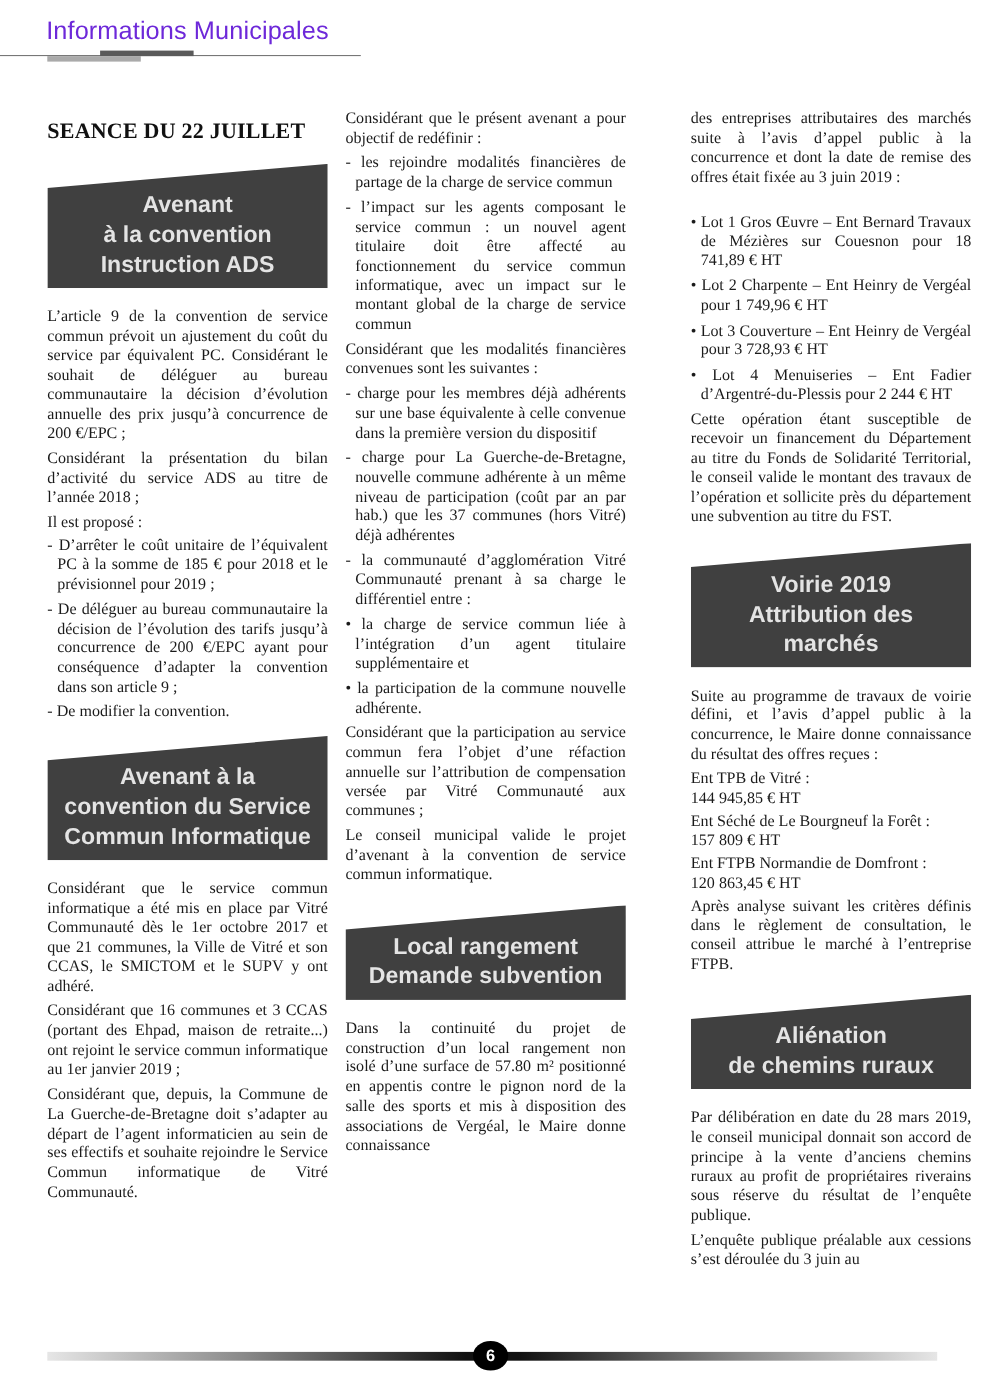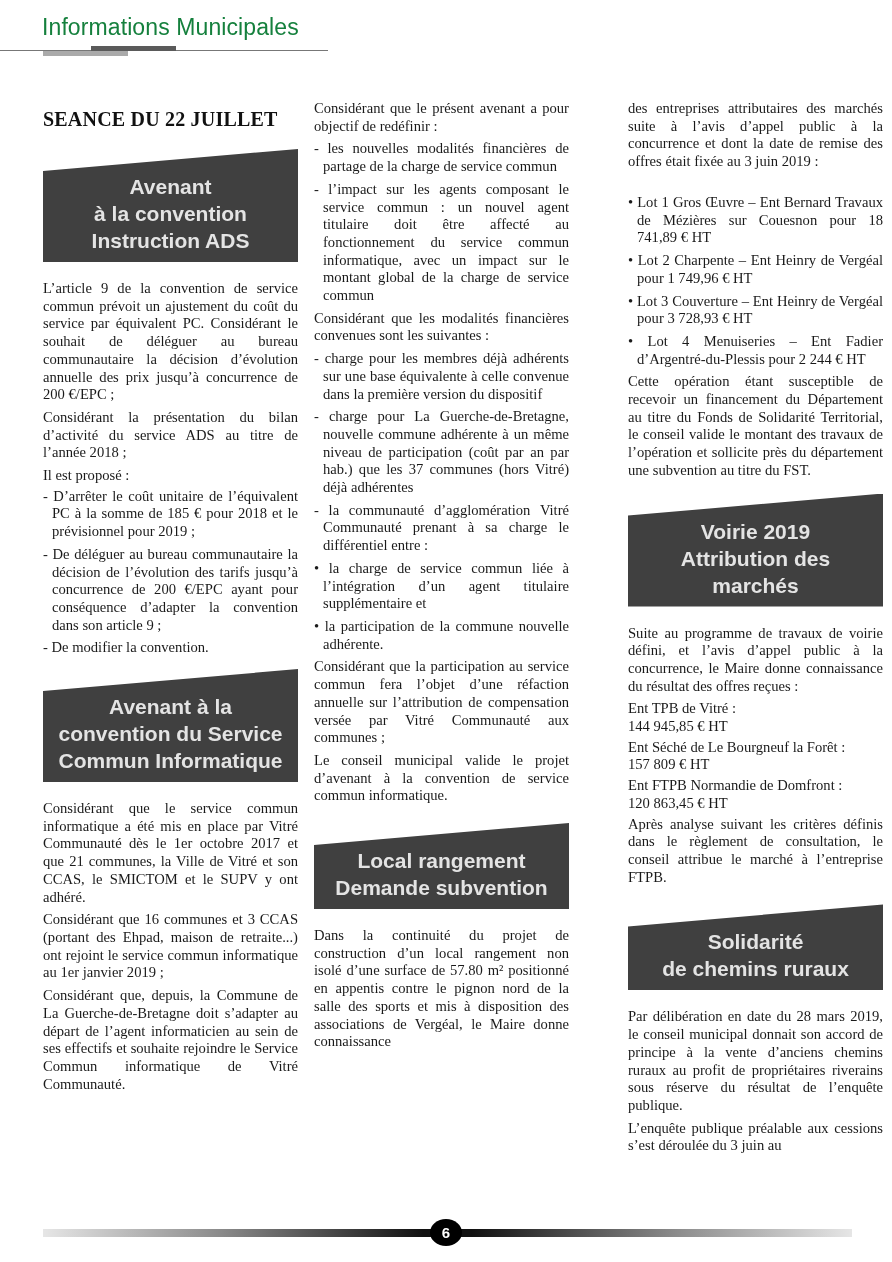--- a/index.html
+++ b/index.html
@@ -1,19 +1,19 @@
 <!DOCTYPE html>
 <html><head>
 <meta charset="utf-8">
 <style>
   html, body { margin: 0; padding: 0; background: #ffffff; }
   body { width: 892px; height: 1262px; position: relative; overflow: hidden; font-family: "Liberation Serif", serif; color: #1a1a1a; }
 
   
-  .hdr-title { position: absolute; left: 42px; top: 14px; font-family: "Liberation Sans", sans-serif; font-size: 23px; color: #15803d; letter-spacing: 0.1px; }
+  .hdr-title { position: absolute; left: 42px; top: 14px; font-family: "Liberation Sans", sans-serif; font-size: 23px; color: #6d28d9; letter-spacing: 0.1px; }
   .hdr-line { position: absolute; left: 0; top: 50px; width: 328px; height: 1px; background: #777; }
   .hdr-bar-dark { position: absolute; left: 91px; top: 46px; width: 85px; height: 5px; background: #5a5a5a; }
   .hdr-bar-light { position: absolute; left: 43px; top: 51px; width: 85px; height: 5px; background: #aaaaaa; }
 
   
   .col { position: absolute; top: 100px; width: 255px; }
   .col1 { left: 43px; }
   .col2 { left: 314px; }
   .col3 { left: 628px; }
 
@@ -79,21 +79,21 @@
     <span>convention du Service</span>
     <span>Commun Informatique</span>
   </div>
   <p>Considérant que le service commun informatique a été mis en place par Vitré Communauté dès le 1er octobre 2017 et que 21 communes, la Ville de Vitré et son CCAS, le SMICTOM et le SUPV y ont adhéré.</p>
   <p>Considérant que 16 communes et 3 CCAS (portant des Ehpad, maison de retraite...) ont rejoint le service commun informatique au 1er janvier 2019 ;</p>
   <p>Considérant que, depuis, la Commune de La Guerche-de-Bretagne doit s’adapter au départ de l’agent informaticien au sein de ses effectifs et souhaite rejoindre le Service Commun informatique de Vitré Communauté.</p>
 </div>
 
 <div class="col col2">
   <p>Considérant que le présent avenant a pour objectif de redéfinir :</p>
-  <p class="dash">- les nouvelles modalités financières de partage de la charge de service commun</p>
+  <p class="dash">- les rejoindre modalités financières de partage de la charge de service commun</p>
   <p class="dash">- l’impact sur les agents composant le service commun : un nouvel agent titulaire doit être affecté au fonctionnement du service commun informatique, avec un impact sur le montant global de la charge de service commun</p>
   <p>Considérant que les modalités financières convenues sont les suivantes :</p>
   <p class="dash">- charge pour les membres déjà adhérents sur une base équivalente à celle convenue dans la première version du dispositif</p>
   <p class="dash">- charge pour La Guerche-de-Bretagne, nouvelle commune adhérente à un même niveau de participation (coût par an par hab.) que les 37 communes (hors Vitré) déjà adhérentes</p>
   <p class="dash">- la communauté d’agglomération Vitré Communauté prenant à sa charge le différentiel entre :</p>
   <p class="bullet">• la charge de service commun liée à l’intégration d’un agent titulaire supplémentaire et</p>
   <p class="bullet">• la participation de la commune nouvelle adhérente.</p>
   <p>Considérant que la participation au service commun fera l’objet d’une réfaction annuelle sur l’attribution de compensation versée par Vitré Communauté aux communes ;</p>
   <p>Le conseil municipal valide le projet d’avenant à la convention de service commun informatique.</p>
 
@@ -120,21 +120,21 @@
   <p>Suite au programme de travaux de voirie défini, et l’avis d’appel public à la concurrence, le Maire donne connaissance du résultat des offres reçues :</p>
   <p class="plain tight">Ent TPB de Vitré :</p>
   <p class="plain">144 945,85 € HT</p>
   <p class="plain tight">Ent Séché de Le Bourgneuf la Forêt :</p>
   <p class="plain">157 809 € HT</p>
   <p class="plain tight">Ent FTPB Normandie de Domfront :</p>
   <p class="plain">120 863,45 € HT</p>
   <p>Après analyse suivant les critères définis dans le règlement de consultation, le conseil attribue le marché à l’entreprise FTPB.</p>
 
   <div class="box" style="margin-top:18px;">
-    <span>Solidarité</span>
+    <span>Aliénation</span>
     <span>de chemins ruraux</span>
   </div>
   <p>Par délibération en date du 28 mars 2019, le conseil municipal donnait son accord de principe à la vente d’anciens chemins ruraux au profit de propriétaires riverains sous réserve du résultat de l’enquête publique.</p>
   <p>L’enquête publique préalable aux cessions s’est déroulée du 3 juin au</p>
 </div>
 
 <div class="col col3" style="top:100px;">
   <p id="local-cont">des entreprises attributaires des marchés suite à l’avis d’appel public à la concurrence et dont la date de remise des offres était fixée au 3 juin 2019 :</p>
 </div>
 

